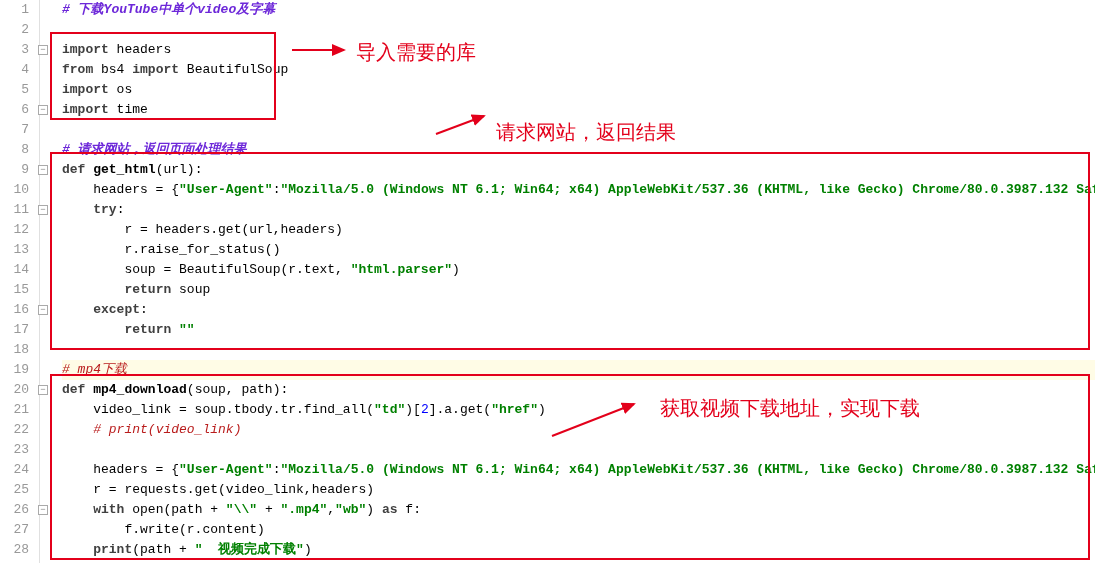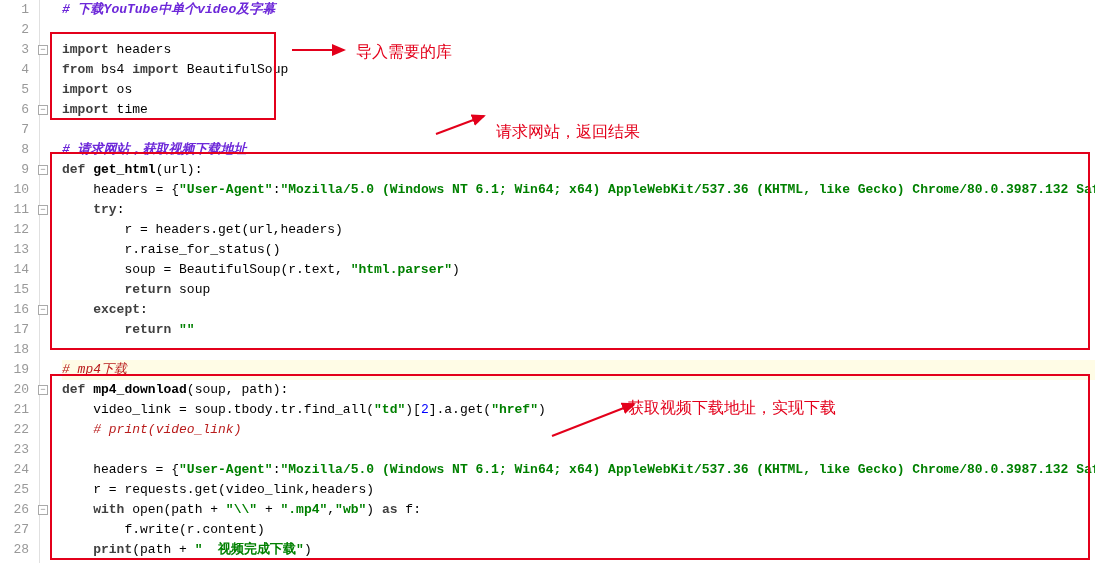--- a/index.html
+++ b/index.html
@@ -66,21 +66,21 @@
     
     .anno-box {
       position: absolute;
       border: 2px solid #e3001b;
       pointer-events: none;
     }
     .anno-text {
       position: absolute;
       color: #e3001b;
       font-family: "Microsoft YaHei", sans-serif;
-      font-size: 16px;
+      font-size: 20px;
       font-weight: normal;
       pointer-events: none;
     }
     .arrow {
       position: absolute;
       pointer-events: none;
     }
   </style>
 </head>
 <body>
@@ -127,21 +127,21 @@
         <div class="fold-mark" style="top: 505px;">−</div>
       </div>
     <div class="code-content" id="code">
         <div class="line"><span class="cm-bold"># 下载YouTube中单个video及字幕</span></div>
         <div class="line"></div>
         <div class="line"><span class="kw">import</span><span> headers</span></div>
         <div class="line"><span class="kw">from</span><span> bs4 </span><span class="kw">import</span><span> BeautifulSoup</span></div>
         <div class="line"><span class="kw">import</span><span> os</span></div>
         <div class="line"><span class="kw">import</span><span> time</span></div>
         <div class="line"></div>
-        <div class="line"><span class="cm-bold"># 请求网站，获取视频下载地址</span></div>
+        <div class="line"><span class="cm-bold"># 请求网站，返回页面处理结果</span></div>
         <div class="line"><span class="kw">def </span><span class="fn">get_html</span><span>(url):</span></div>
         <div class="line"><span>    headers = {</span><span class="str">"User-Agent"</span><span>:</span><span class="str">"Mozilla/5.0 (Windows NT 6.1; Win64; x64) AppleWebKit/537.36 (KHTML, like Gecko) Chrome/80.0.3987.132 Safari/537.36"</span></div>
         <div class="line"><span>    </span><span class="kw">try</span><span>:</span></div>
         <div class="line"><span>        r = headers.get(url,headers)</span></div>
         <div class="line"><span>        r.raise_for_status()</span></div>
         <div class="line"><span>        soup = BeautifulSoup(r.text, </span><span class="str">"html.parser"</span><span>)</span></div>
         <div class="line"><span>        </span><span class="kw">return</span><span> soup</span></div>
         <div class="line"><span>    </span><span class="kw">except</span><span>:</span></div>
         <div class="line"><span>        </span><span class="kw">return</span><span> </span><span class="str">""</span></div>
         <div class="line"></div>
@@ -158,21 +158,21 @@
       </div>
   </div>
 </div>
 
 <div class="anno-box" style="left:50px; top:32px; width:226px; height:88px;"></div>
 <div class="anno-box" style="left:50px; top:152px; width:1040px; height:198px;"></div>
 <div class="anno-box" style="left:50px; top:374px; width:1040px; height:186px;"></div>
 
 <div class="anno-text" style="left:356px; top:42px;">导入需要的库</div>
 <div class="anno-text" style="left:496px; top:110px;margin-top:12px;">请求网站，返回结果</div>
-<div class="anno-text" style="left:628px; top:398px;">获取视频下载地址，实现下载</div>
+<div class="anno-text" style="left:660px; top:398px;">获取视频下载地址，实现下载</div>
 
 <svg class="arrow" style="left:290px; top:40px; width:62px; height:20px;">
   <defs>
       <marker id="ah1" markerWidth="8" markerHeight="8" refX="6" refY="3" orient="auto">
         <path d="M0,0 L7,3 L0,6 Z" fill="#e3001b"></path>
       </marker>
     </defs>
   <line x1="2" y1="10" x2="54" y2="10" stroke="#e3001b" stroke-width="2" marker-end="url(#ah1)"></line>
 </svg>
 <svg class="arrow" style="left:432px; top:108px; width:60px; height:30px;">

